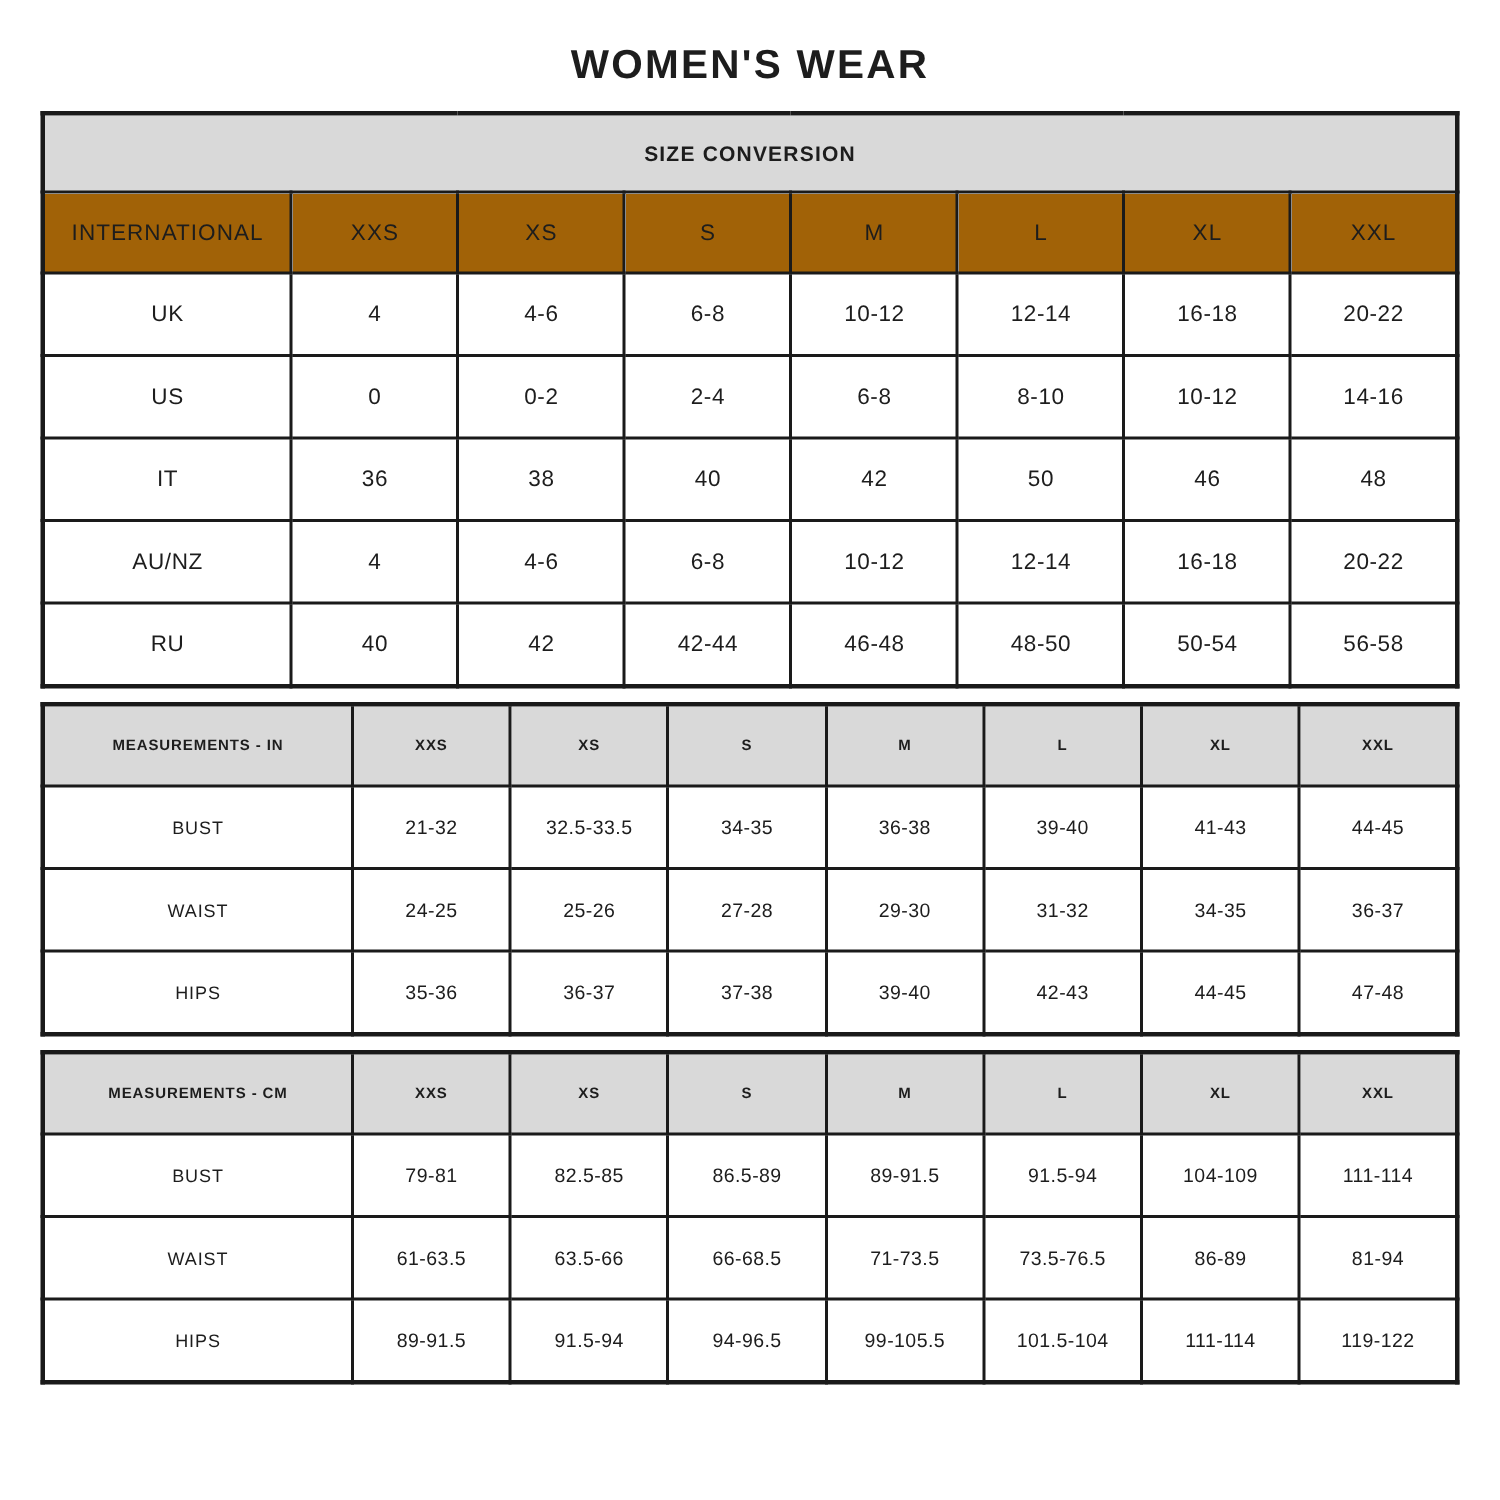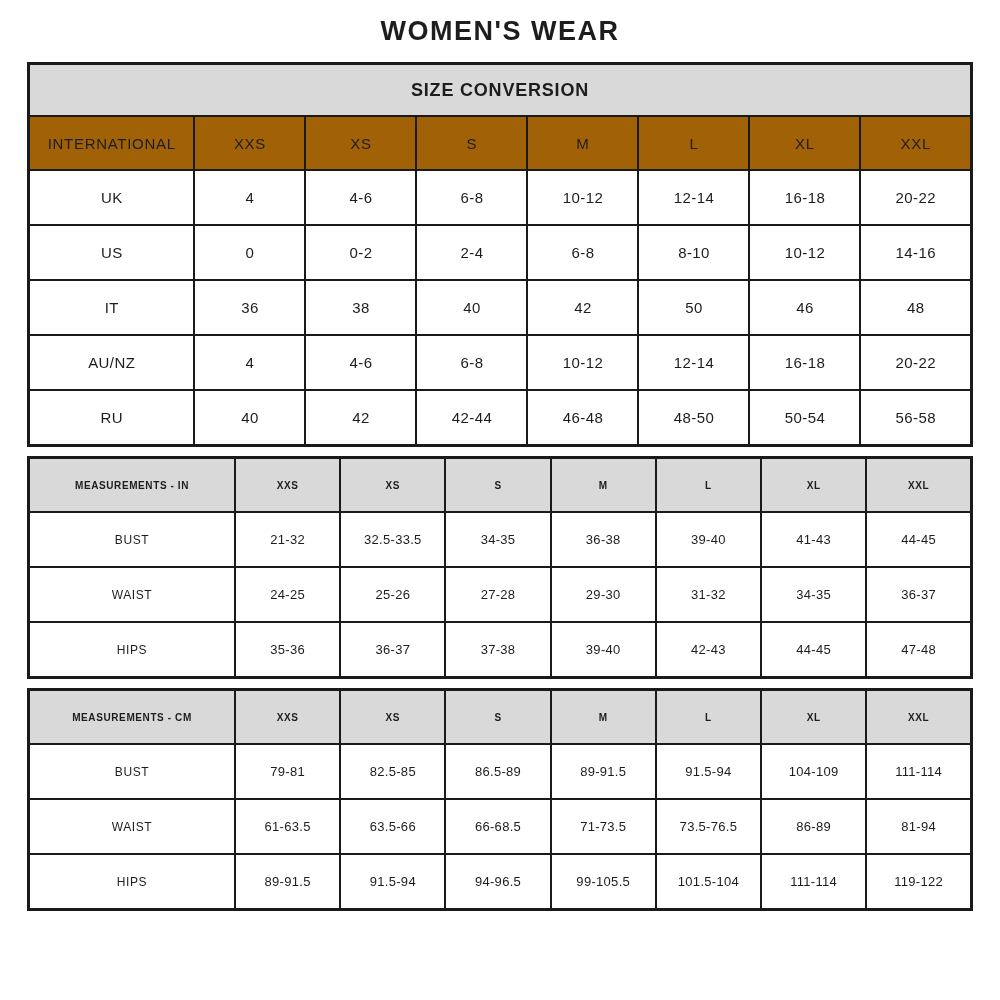--- a/index.html
+++ b/index.html
@@ -1,36 +1,36 @@
 <!DOCTYPE html>
 <html><head>
 <meta charset="utf-8">
 <style>
   html,body{margin:0;padding:0;background:#ffffff;}
   .page{
     width:1000px;height:1000px;box-sizing:border-box;
-    padding-top:16px;background:#ffffff;
+    padding-top:28px;background:#ffffff;
     font-family:"Liberation Sans", sans-serif;color:#1d1d1d;
   }
   .page-title{
     text-align:center;font-size:27px;font-weight:700;letter-spacing:1.5px;
     margin:0 0 15px 0;color:#1d1d1d;
   }
   table.tbl{
     width:946px;margin:0 auto 9px auto;
     border-collapse:collapse;table-layout:fixed;
     border:3px solid #1a1a1a;
   }
   .tbl th,.tbl td{
     border:2px solid #1a1a1a;text-align:center;vertical-align:middle;
     padding:0 2px;overflow:hidden;
   }
   
   .banner{
-    background:#d9d9d9;height:50px;font-size:18px;font-weight:700;
+    background:#d9d9d9;height:50px;font-size:14px;font-weight:700;
     letter-spacing:0.8px;
   }
   
   .t1 th.colhead{height:52px;font-weight:400;font-size:15px;letter-spacing:0.7px;background:#a16207;}
   .t1 td{height:53px;font-size:15px;letter-spacing:0.4px;}
   .t1 col.c0{width:17.6%;}
   .t1 col.c{width:11.771%;}
   
   .t2 th,.t3 th{
     background:#d9d9d9;height:52px;font-size:10px;font-weight:700;letter-spacing:0.6px;

